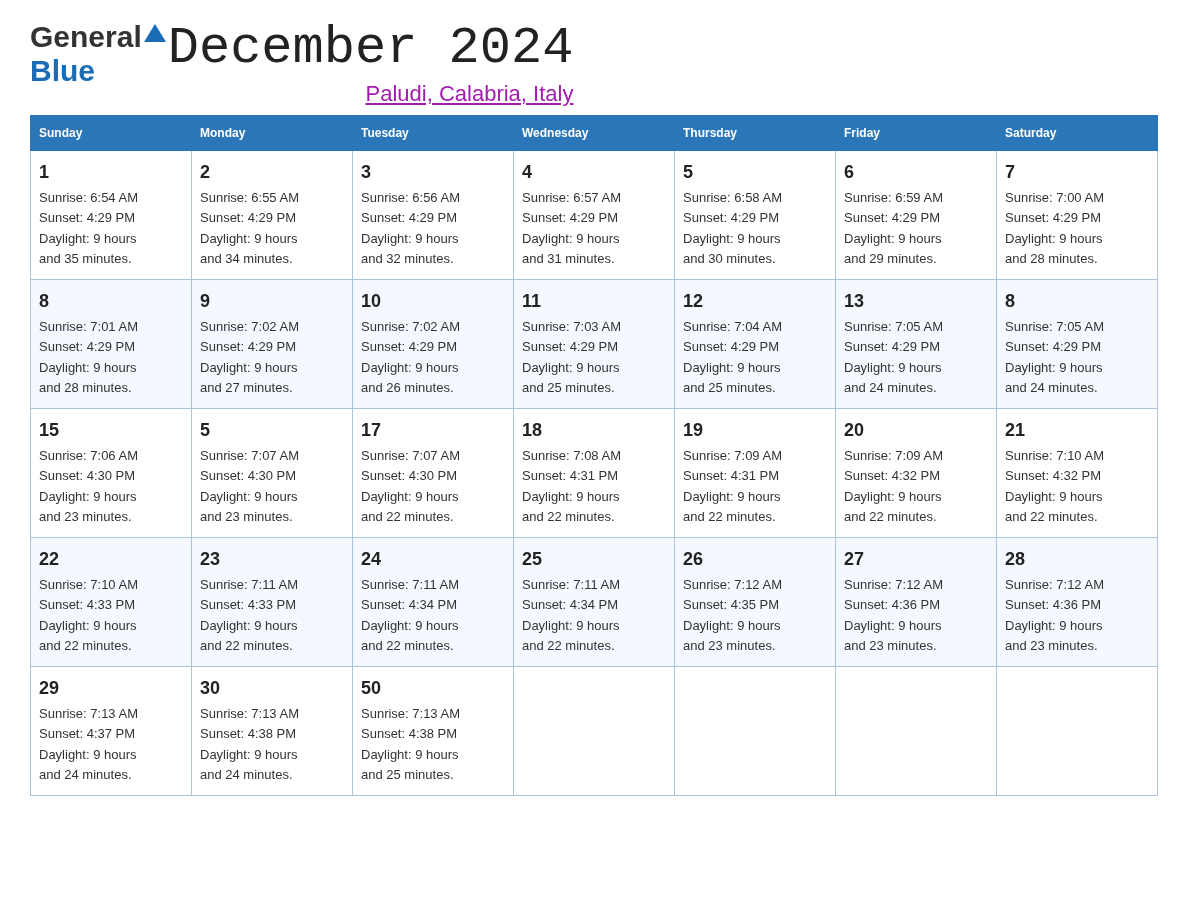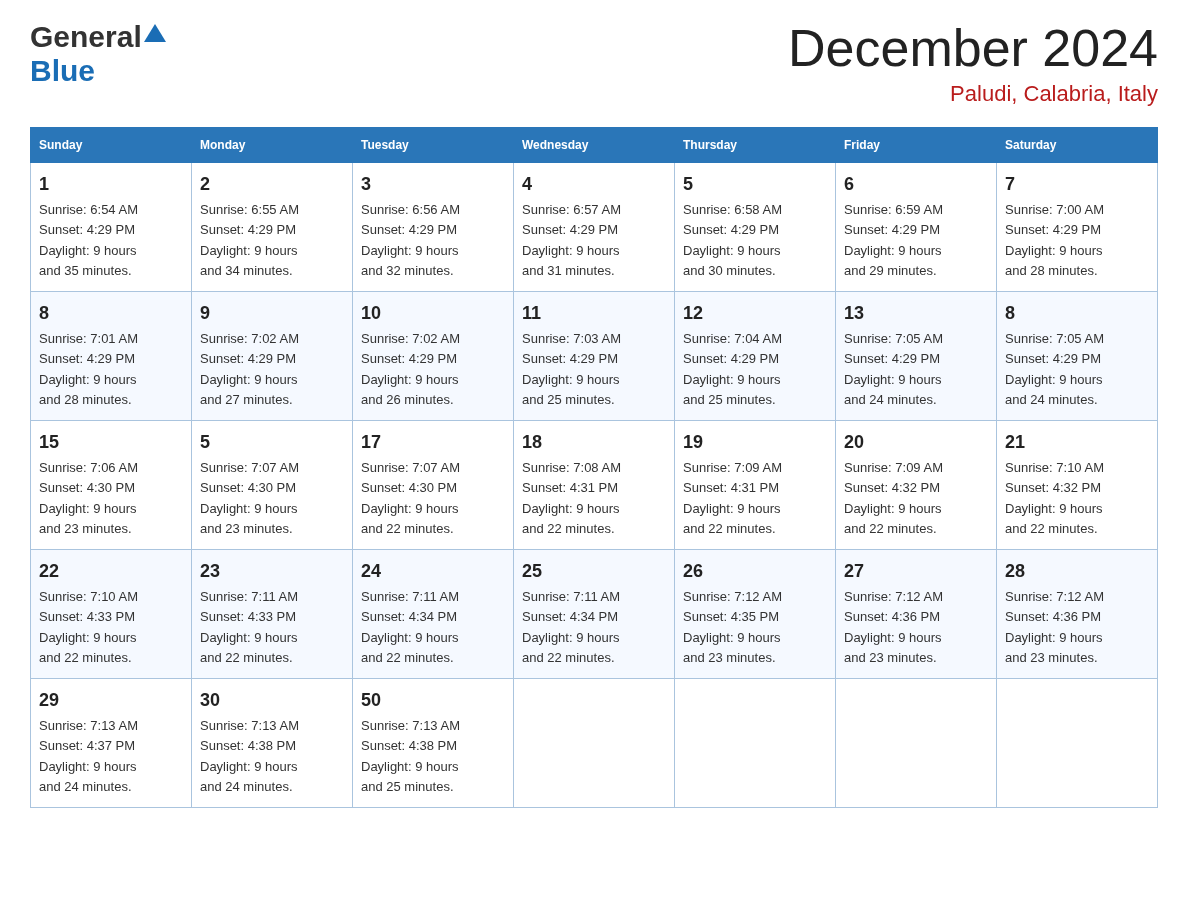--- a/index.html
+++ b/index.html
@@ -5,43 +5,43 @@
     * { box-sizing: border-box; margin: 0; padding: 0; }
     body {
       font-family: Arial, sans-serif;
       background: #fff;
       padding: 20px 30px;
       width: 1188px;
       min-height: 918px;
     }
     .header {
       display: flex;
-      justify-content: space-between;
       align-items: flex-start;
-      margin-bottom: 20px;
-      gap: 10px;
+      margin-bottom: 8px;
     }
     .logo {
       display: flex;
       flex-direction: column;
       align-items: flex-start;
     }
     .title-block {
       text-align: right;
     }
     .title-block h1 {
       font-size: 52px;
       font-weight: 400;
       color: #222;
       line-height: 1.1;
+      font-family: Liberation Mono, monospace;
     }
     .title-block .subtitle {
       font-size: 22px;
-      color: #b91c1c;
+      color: #a21caf;
       margin-top: 4px;
+      text-decoration: underline;
     }
     table {
       width: 100%;
       border-collapse: collapse;
       table-layout: fixed;
     }
     thead tr th {
       background-color: #2a76b8;
       color: #fff;
       font-size: 12px;

